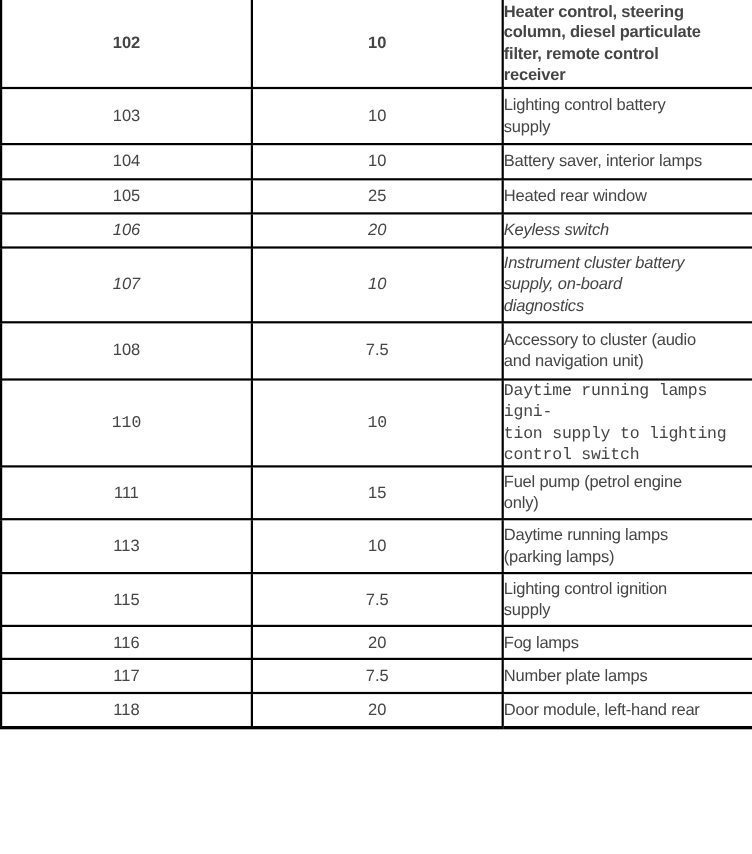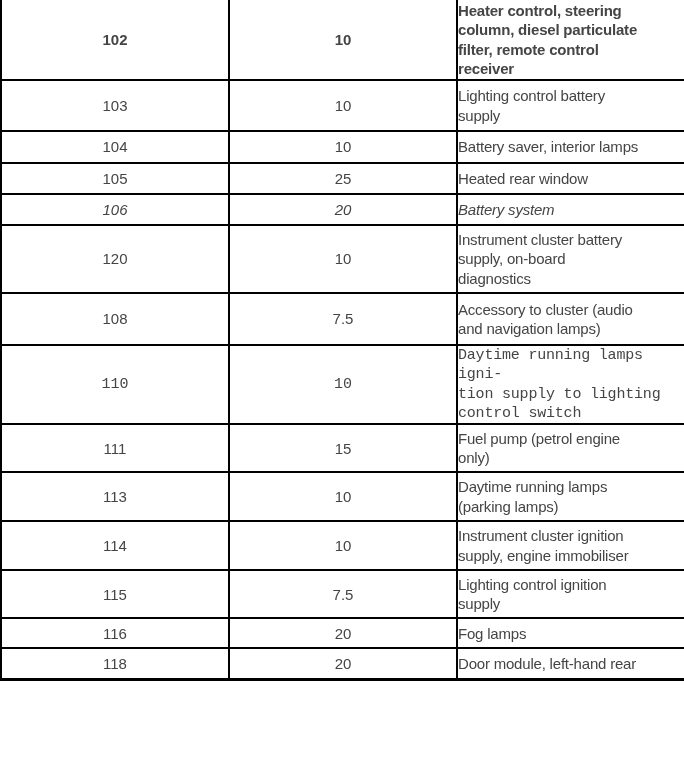--- a/index.html
+++ b/index.html
@@ -45,21 +45,21 @@
   
   tr.r0 td { border-top: none; font-weight: bold; }
   
   tr.r16 td { border-bottom: 3px solid #000000; }
   
   tr.r0  td { height: 79px; }
   tr.r1  td { height: 49px; }
   tr.r2  td { height: 30px; }
   tr.r3  td { height: 29px; }
   tr.r4  td { height: 29px; font-style: italic; }
-  tr.r5  td { height: 66px; }
+  tr.r5  td { height: 66px; font-style: italic; }
   tr.r6  td { height: 50px; }
   tr.r7  td { height: 47px; }
   tr.r8  td { height: 62px; font-family: Liberation Mono, monospace; }
   tr.r9  td { height: 46px; }
   tr.r10 td { height: 54px; }
   tr.r11 td { height: 47px; }
   tr.r12 td { height: 47px; }
   tr.r13 td { height: 46px; }
   tr.r14 td { height: 28px; margin-left: 44px; }
   tr.r15 td { height: 29px; }
@@ -96,71 +96,70 @@
         <td class="desc">Battery saver, interior lamps</td>
       </tr>
       <tr class="r3">
         <td class="num">105</td>
         <td class="amp">25</td>
         <td class="desc">Heated rear window</td>
       </tr>
       <tr class="r4">
         <td class="num">106</td>
         <td class="amp">20</td>
-        <td class="desc">Battery system</td>
+        <td class="desc">Keyless switch</td>
       </tr>
       <tr class="r5">
-        <td class="num">120</td>
+        <td class="num">107</td>
         <td class="amp">10</td>
         <td class="desc">Instrument cluster battery
 supply, on-board
 diagnostics</td>
       </tr>
       <tr class="r6">
         <td class="num">108</td>
         <td class="amp">7.5</td>
         <td class="desc">Accessory to cluster (audio
-and navigation lamps)</td>
+and navigation unit)</td>
       </tr>
       <tr class="r8">
         <td class="num">110</td>
         <td class="amp">10</td>
         <td class="desc">Daytime running lamps igni-
 tion supply to lighting
 control switch</td>
       </tr>
       <tr class="r9">
         <td class="num">111</td>
         <td class="amp">15</td>
         <td class="desc">Fuel pump (petrol engine
 only)</td>
       </tr>
       <tr class="r11">
         <td class="num">113</td>
         <td class="amp">10</td>
         <td class="desc">Daytime running lamps
 (parking lamps)</td>
       </tr>
-      <tr class="r12">
-        <td class="num">114</td>
-        <td class="amp">10</td>
-        <td class="desc">Instrument cluster ignition
-supply, engine immobiliser</td>
-      </tr>
       <tr class="r13">
         <td class="num">115</td>
         <td class="amp">7.5</td>
         <td class="desc">Lighting control ignition
 supply</td>
       </tr>
       <tr class="r14">
         <td class="num">116</td>
         <td class="amp">20</td>
         <td class="desc">Fog lamps</td>
       </tr>
+      <tr class="r15">
+        <td class="num">117</td>
+        <td class="amp">7.5</td>
+        <td class="desc">Number plate lamps</td>
+      </tr>
       <tr class="r16">
         <td class="num">118</td>
         <td class="amp">20</td>
         <td class="desc">Door module, left-hand rear</td>
       </tr>
     </tbody>
   </table>
 </div>
 
 </body></html>

